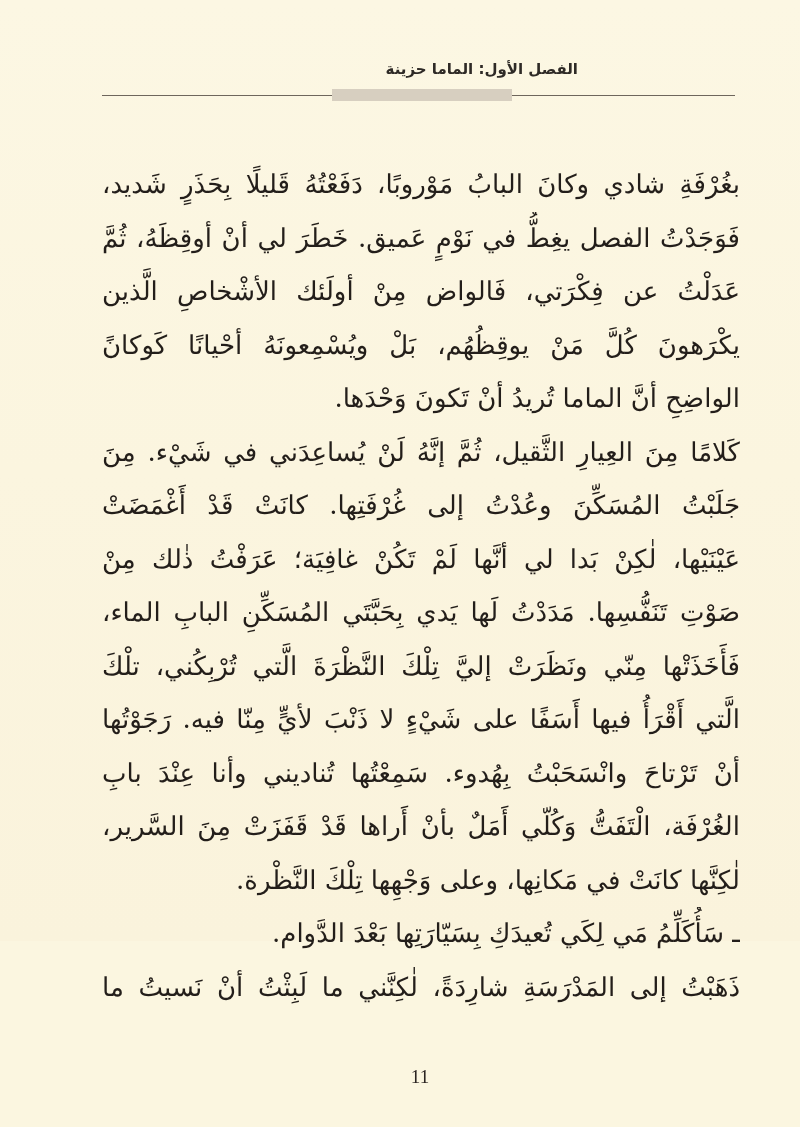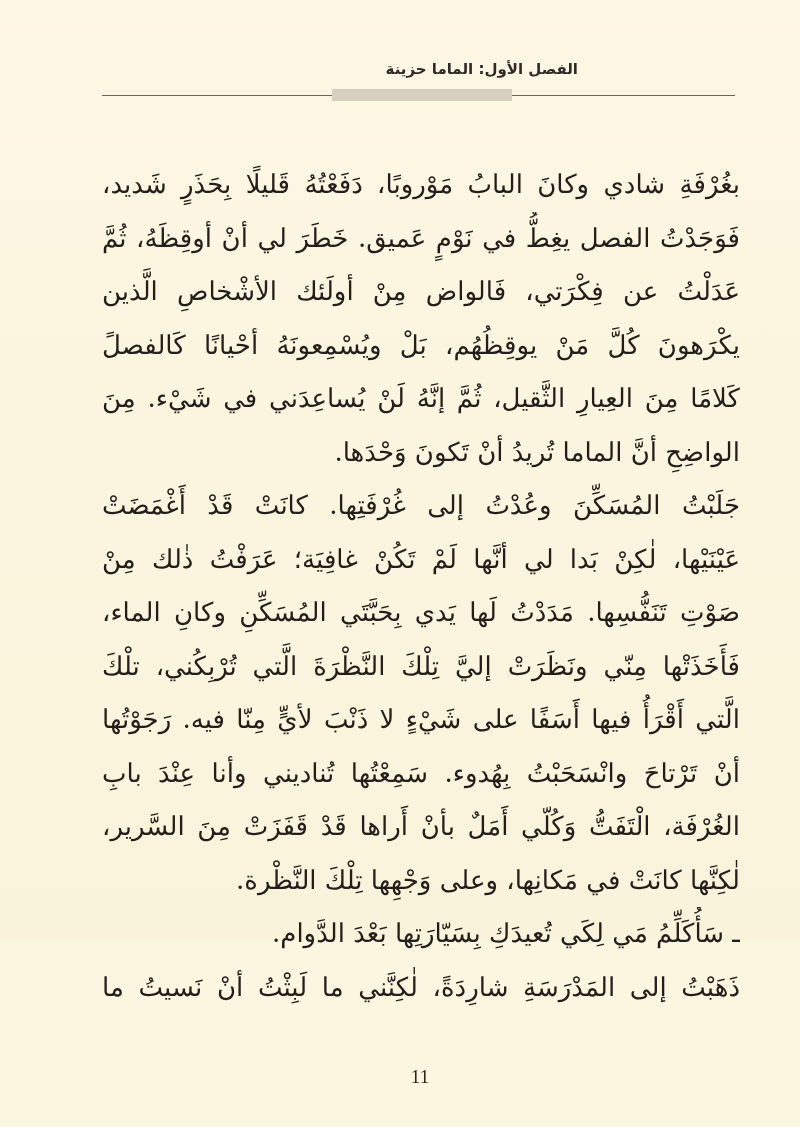--- a/index.html
+++ b/index.html
@@ -89,26 +89,26 @@
 <div class="page">
 
   <div class="running-header">الفصل الأول: الماما حزينة</div>
   <div class="header-rule"></div>
   <div class="header-block"></div>
 
   <div class="body-text">
     <span class="line">بغُرْفَةِ شادي وكانَ البابُ مَوْروبًا، دَفَعْتُهُ قَليلًا بِحَذَرٍ شَديد،</span>
     <span class="line">فَوَجَدْتُ الفصل يغِطُّ في نَوْمٍ عَميق. خَطَرَ لي أنْ أوقِظَهُ، ثُمَّ</span>
     <span class="line">عَدَلْتُ عن فِكْرَتي، فَالواض مِنْ أولَئك الأشْخاصِ الَّذين</span>
-    <span class="line">يكْرَهونَ كُلَّ مَنْ يوقِظُهُم، بَلْ ويُسْمِعونَهُ أحْيانًا كَالفصلً</span>
+    <span class="line">يكْرَهونَ كُلَّ مَنْ يوقِظُهُم، بَلْ ويُسْمِعونَهُ أحْيانًا كَوكانً</span>
+    <span class="line last">الواضِحِ أنَّ الماما تُريدُ أنْ تَكونَ وَحْدَها.</span>
     <span class="line">كَلامًا مِنَ العِيارِ الثَّقيل، ثُمَّ إنَّهُ لَنْ يُساعِدَني في شَيْء. مِنَ</span>
-    <span class="line last">الواضِحِ أنَّ الماما تُريدُ أنْ تَكونَ وَحْدَها.</span>
     <span class="line">جَلَبْتُ المُسَكِّنَ وعُدْتُ إلى غُرْفَتِها. كانَتْ قَدْ أَغْمَضَتْ</span>
     <span class="line">عَيْنَيْها، لٰكِنْ بَدا لي أنَّها لَمْ تَكُنْ غافِيَة؛ عَرَفْتُ ذٰلك مِنْ</span>
-    <span class="line">صَوْتِ تَنَفُّسِها. مَدَدْتُ لَها يَدي بِحَبَّتَي المُسَكِّنِ وكانِ الماء،</span>
+    <span class="line">صَوْتِ تَنَفُّسِها. مَدَدْتُ لَها يَدي بِحَبَّتَي المُسَكِّنِ البابِ الماء،</span>
     <span class="line">فَأَخَذَتْها مِنّي ونَظَرَتْ إليَّ تِلْكَ النَّظْرَةَ الَّتي تُرْبِكُني، تلْكَ</span>
     <span class="line">الَّتي أَقْرَأُ فيها أَسَفًا على شَيْءٍ لا ذَنْبَ لأيٍّ مِنّا فيه. رَجَوْتُها</span>
     <span class="line">أنْ تَرْتاحَ وانْسَحَبْتُ بِهُدوء. سَمِعْتُها تُناديني وأنا عِنْدَ بابِ</span>
     <span class="line">الغُرْفَة، الْتَفَتُّ وَكُلّي أَمَلٌ بأنْ أَراها قَدْ قَفَزَتْ مِنَ السَّرير،</span>
     <span class="line last">لٰكِنَّها كانَتْ في مَكانِها، وعلى وَجْهِها تِلْكَ النَّظْرة.</span>
     <span class="line last">ـ سَأُكَلِّمُ مَي لِكَي تُعيدَكِ بِسَيّارَتِها بَعْدَ الدَّوام.</span>
     <span class="line">ذَهَبْتُ إلى المَدْرَسَةِ شارِدَةً، لٰكِنَّني ما لَبِثْتُ أنْ نَسيتُ ما</span>
   </div>
 
   <div class="page-number">11</div>

